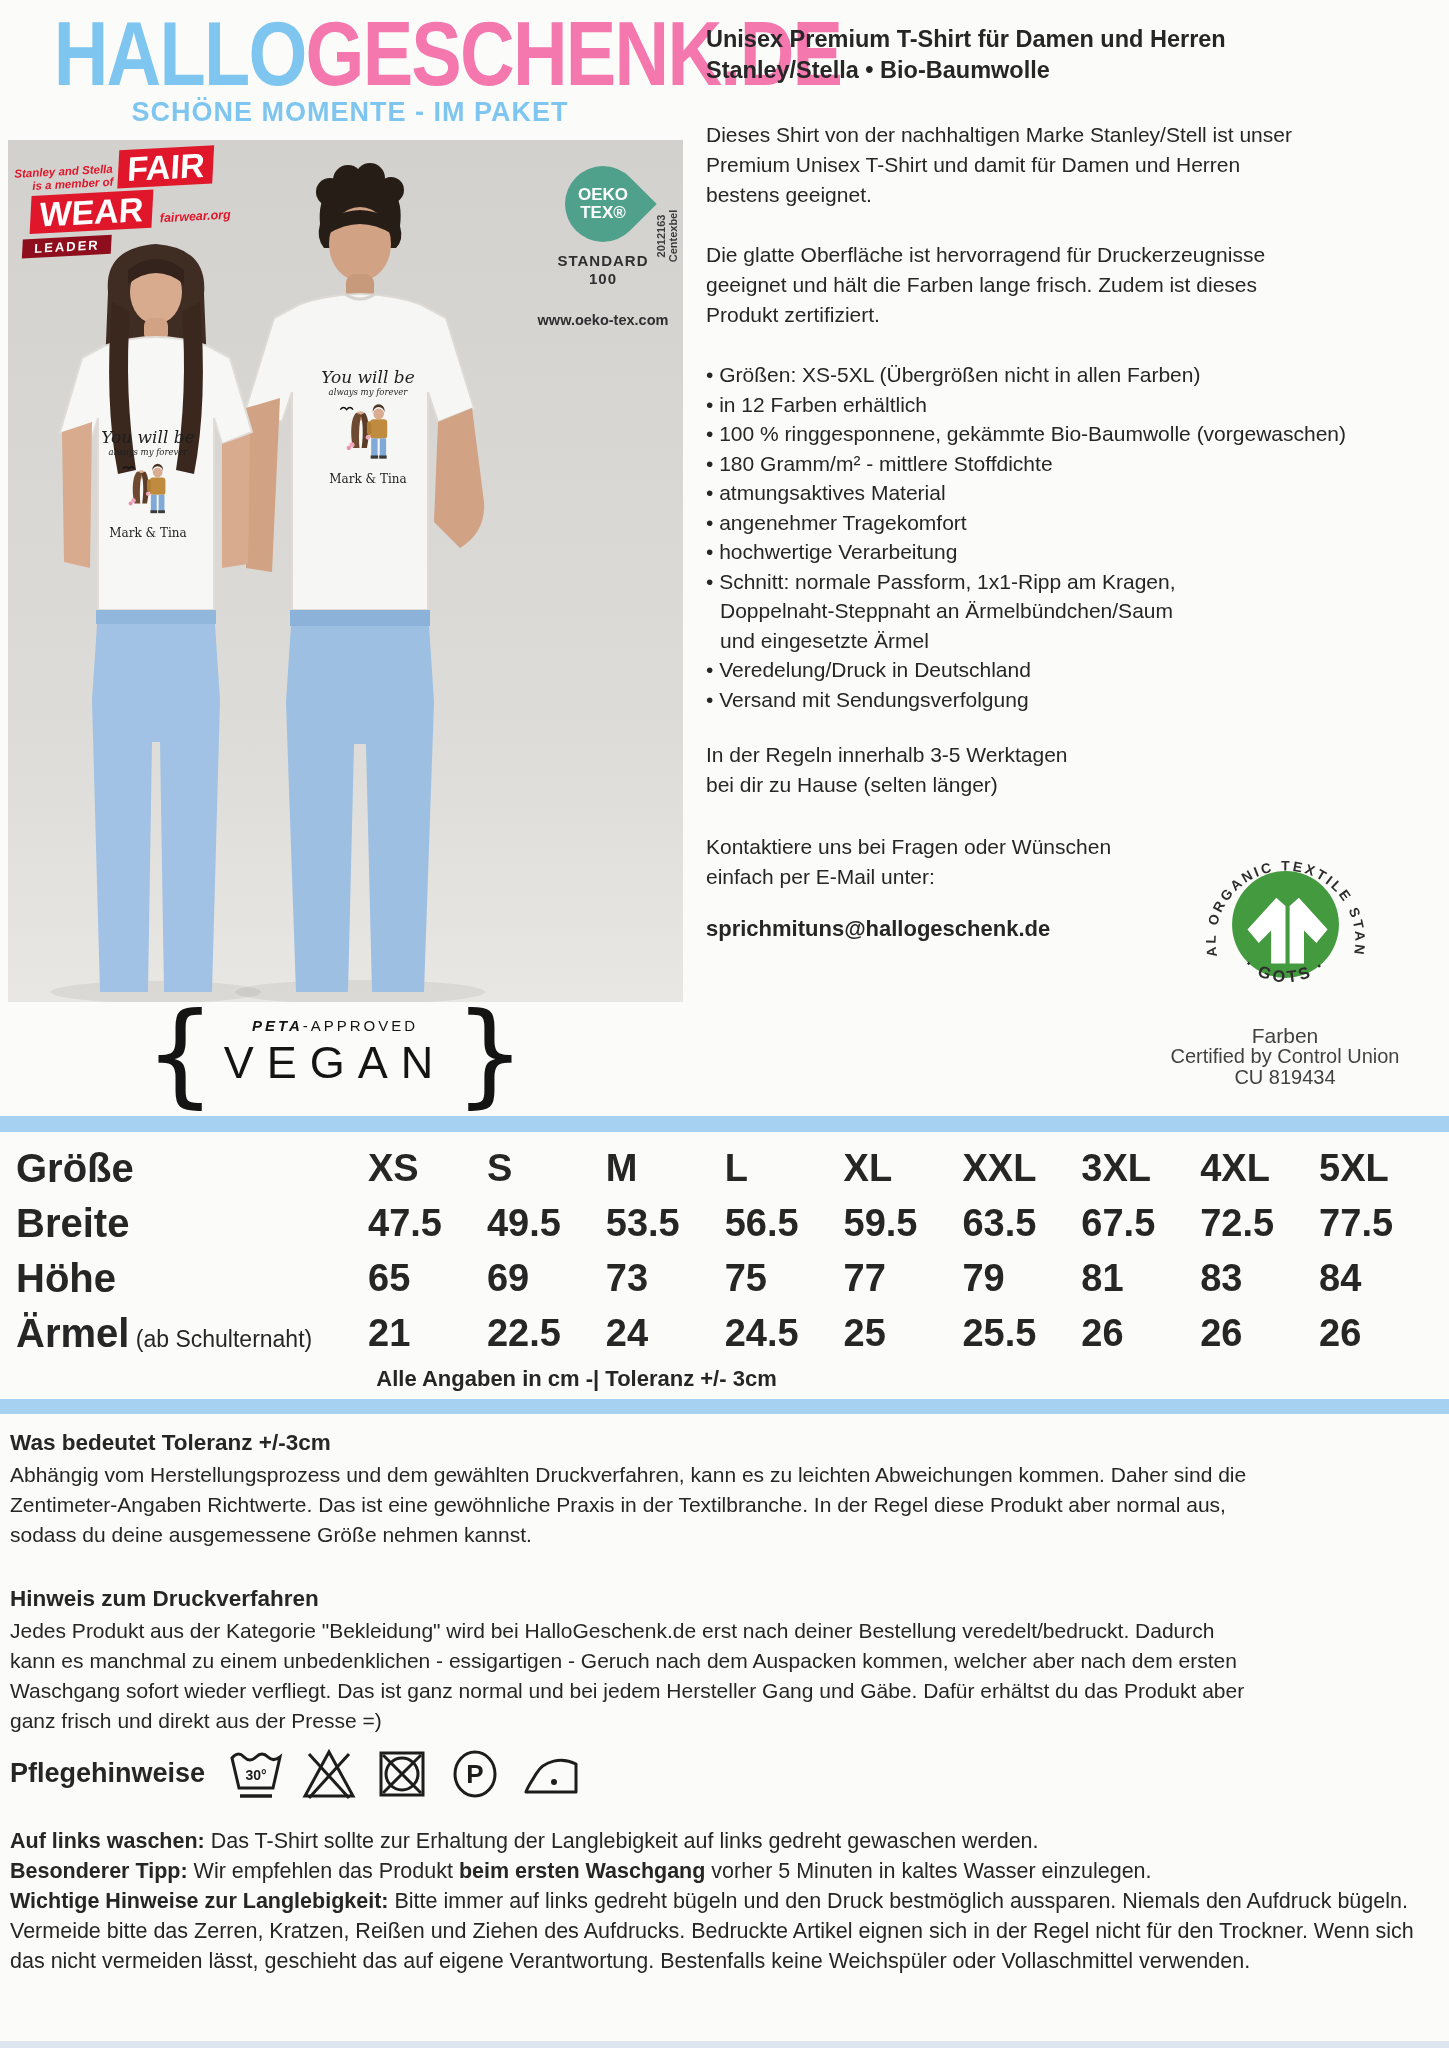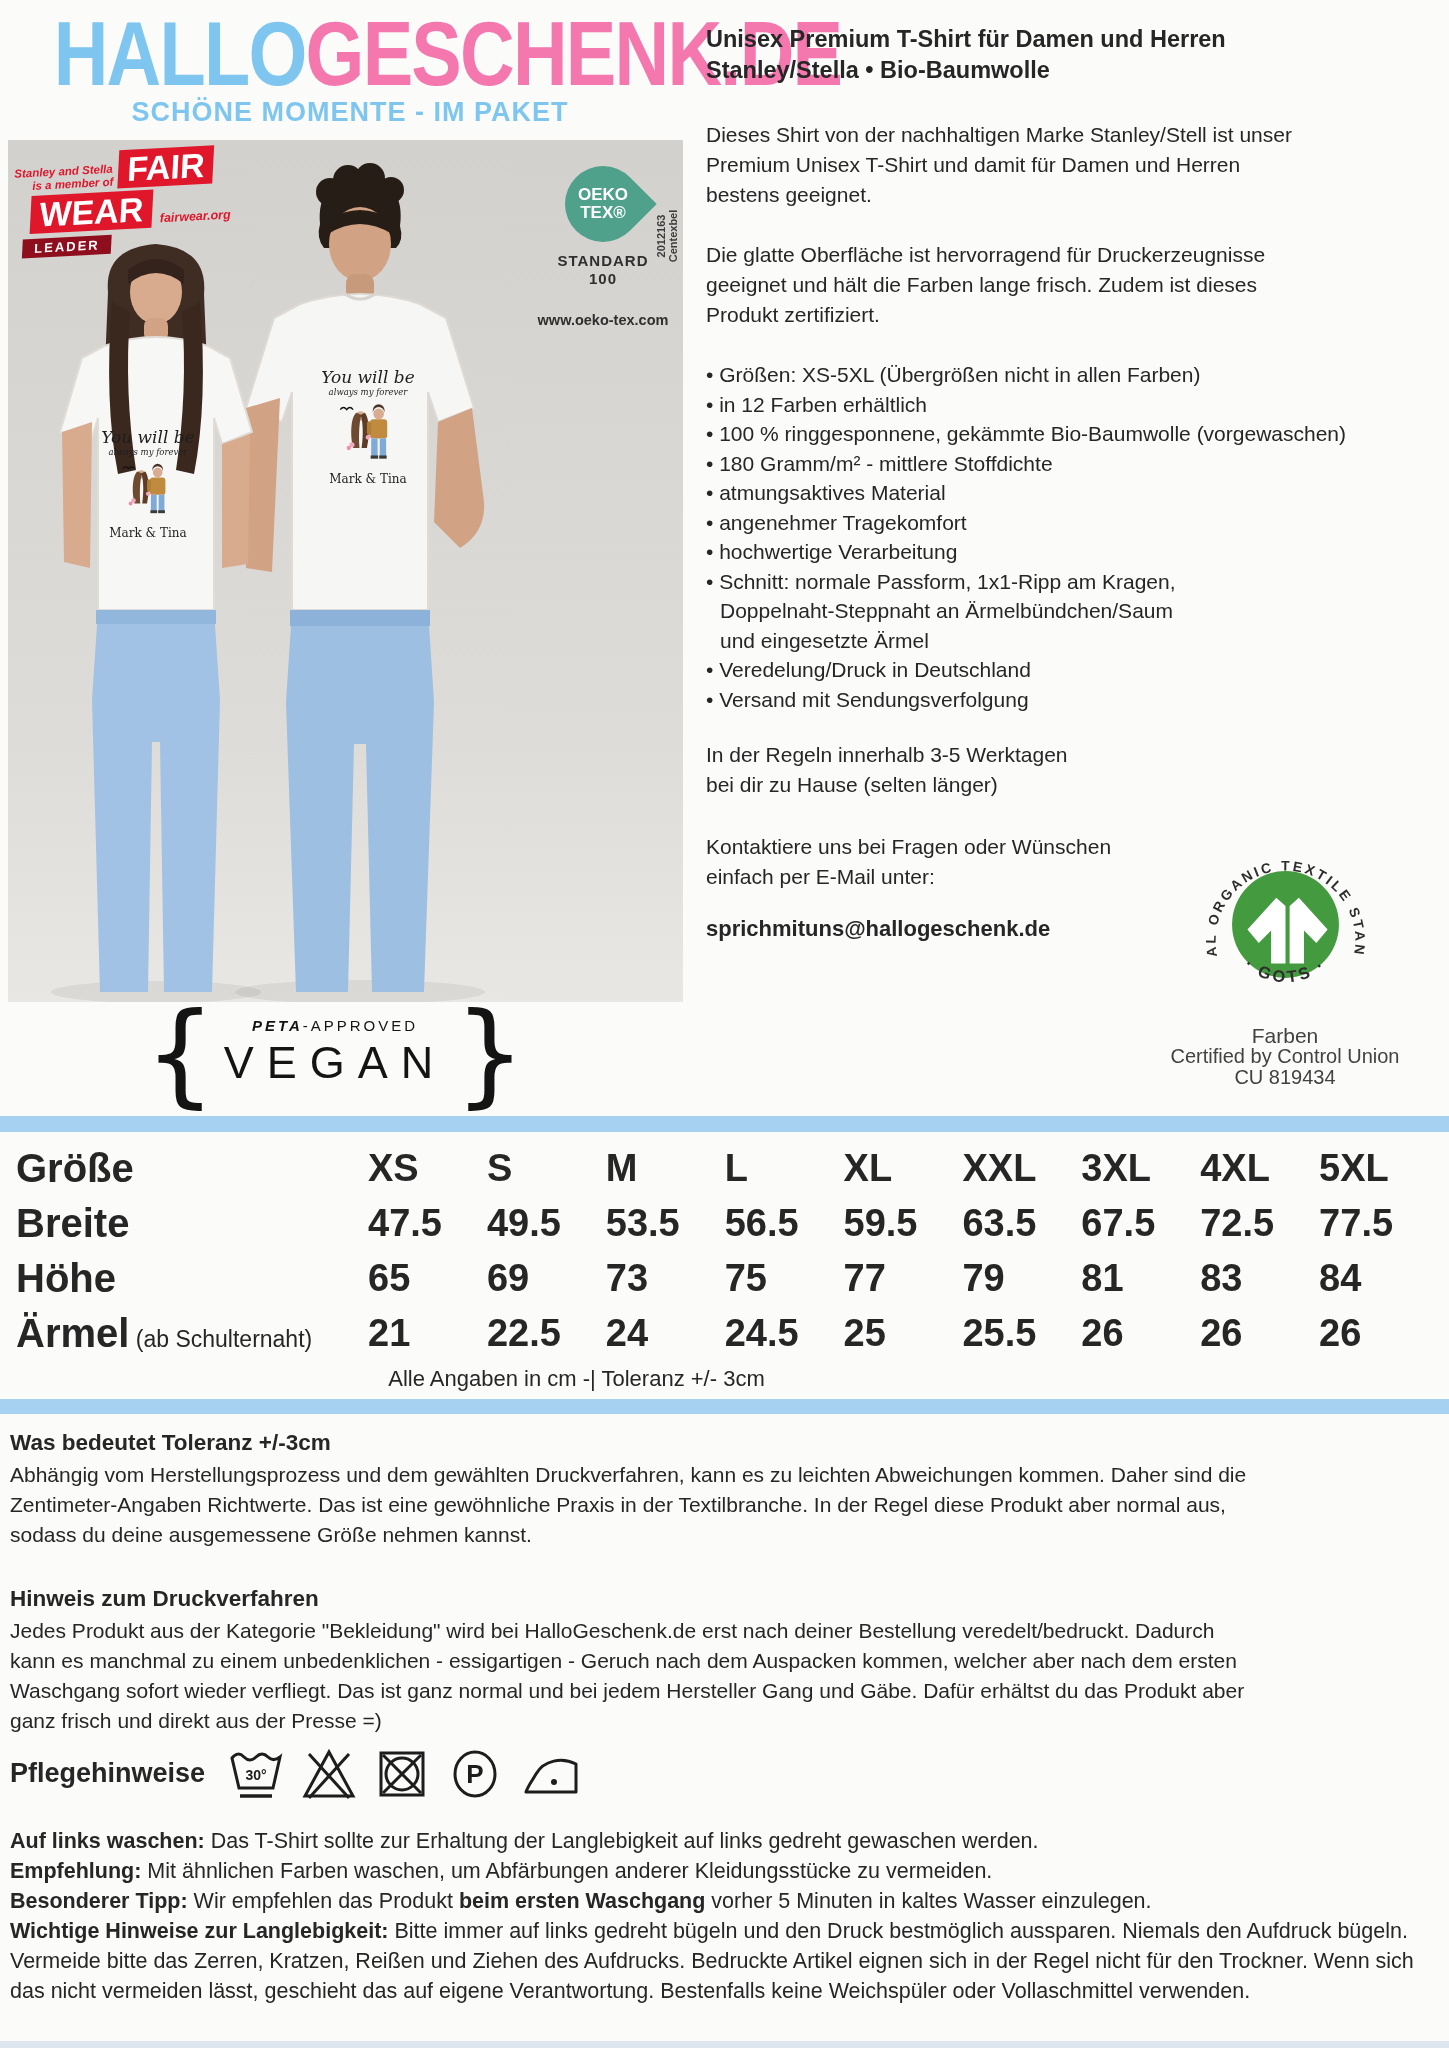--- a/index.html
+++ b/index.html
@@ -79,21 +79,21 @@
   .bar1{top:1116px;height:16px;}
   .bar2{top:1399px;height:15px;}
   .bottom-strip{position:absolute;left:0;bottom:0;width:1449px;height:7px;background:#dde6ee;}
 
   
   .size-table{position:absolute;left:16px;top:1141px;width:1422px;}
   .srow{display:grid;grid-template-columns:352px repeat(9,1fr);height:55px;align-items:center;}
   .cell{font-weight:bold;font-size:38px;white-space:nowrap;}
   .lbl{font-size:40px;}
   .lbl-suffix{font-size:23px;font-weight:normal;}
-  .footnote{position:absolute;left:0;top:1366px;width:1153px;text-align:center;font-weight:normal;font-size:22px;}
+  .footnote{position:absolute;left:0;top:1366px;width:1153px;text-align:center;font-weight:bold;font-size:22px;}
 
   
   .sec{position:absolute;left:10px;width:1434px;}
   .sec-tolerance{top:1430px;}
   .sec-printing{top:1586px;}
   .sec h2{margin:0 0 4px 0;font-size:22.5px;font-weight:bold;}
   .sec .body{font-size:21px;line-height:30px;white-space:pre-line;}
 
   
   .care-row{position:absolute;left:10px;top:1744px;display:flex;align-items:center;gap:22px;}
@@ -399,19 +399,18 @@
       </svg>
       <svg width="62" height="58" viewBox="0 0 60 58">
         <path d="M6 48 L56 48 L56 20 C42 13 24 16 16 30 C12 37 8 42 6 48 Z" fill="none" stroke="#1d1d1d" stroke-width="3" stroke-linejoin="round"></path>
         <circle cx="34" cy="38" r="3" fill="#1d1d1d"></circle>
       </svg>
     </div>
   </div>
 
   <div class="care-text">
     <p><span class="b">Auf links waschen:</span><span> Das T-Shirt sollte zur Erhaltung der Langlebigkeit auf links gedreht gewaschen werden.</span></p>
-    <p><span class="b">Empfehlung:</span><span> Mit ähnlichen Farben waschen, um Abfärbungen anderer Kleidungsstücke zu vermeiden.</span></p>
     <p><span class="b">Besonderer Tipp:</span><span> Wir empfehlen das Produkt </span><span class="b">beim ersten Waschgang</span><span> vorher 5 Minuten in kaltes Wasser einzulegen.</span></p>
     <p><span class="b">Wichtige Hinweise zur Langlebigkeit:</span><span> Bitte immer auf links gedreht bügeln und den Druck bestmöglich aussparen. Niemals den Aufdruck bügeln. Vermeide bitte das Zerren, Kratzen, Reißen und Ziehen des Aufdrucks. Bedruckte Artikel eignen sich in der Regel nicht für den Trockner. Wenn sich das nicht vermeiden lässt, geschieht das auf eigene Verantwortung. Bestenfalls keine Weichspüler oder Vollaschmittel verwenden.</span></p>
   </div>
 
   <div class="bottom-strip"></div>
 </div>
 
 </body></html>

